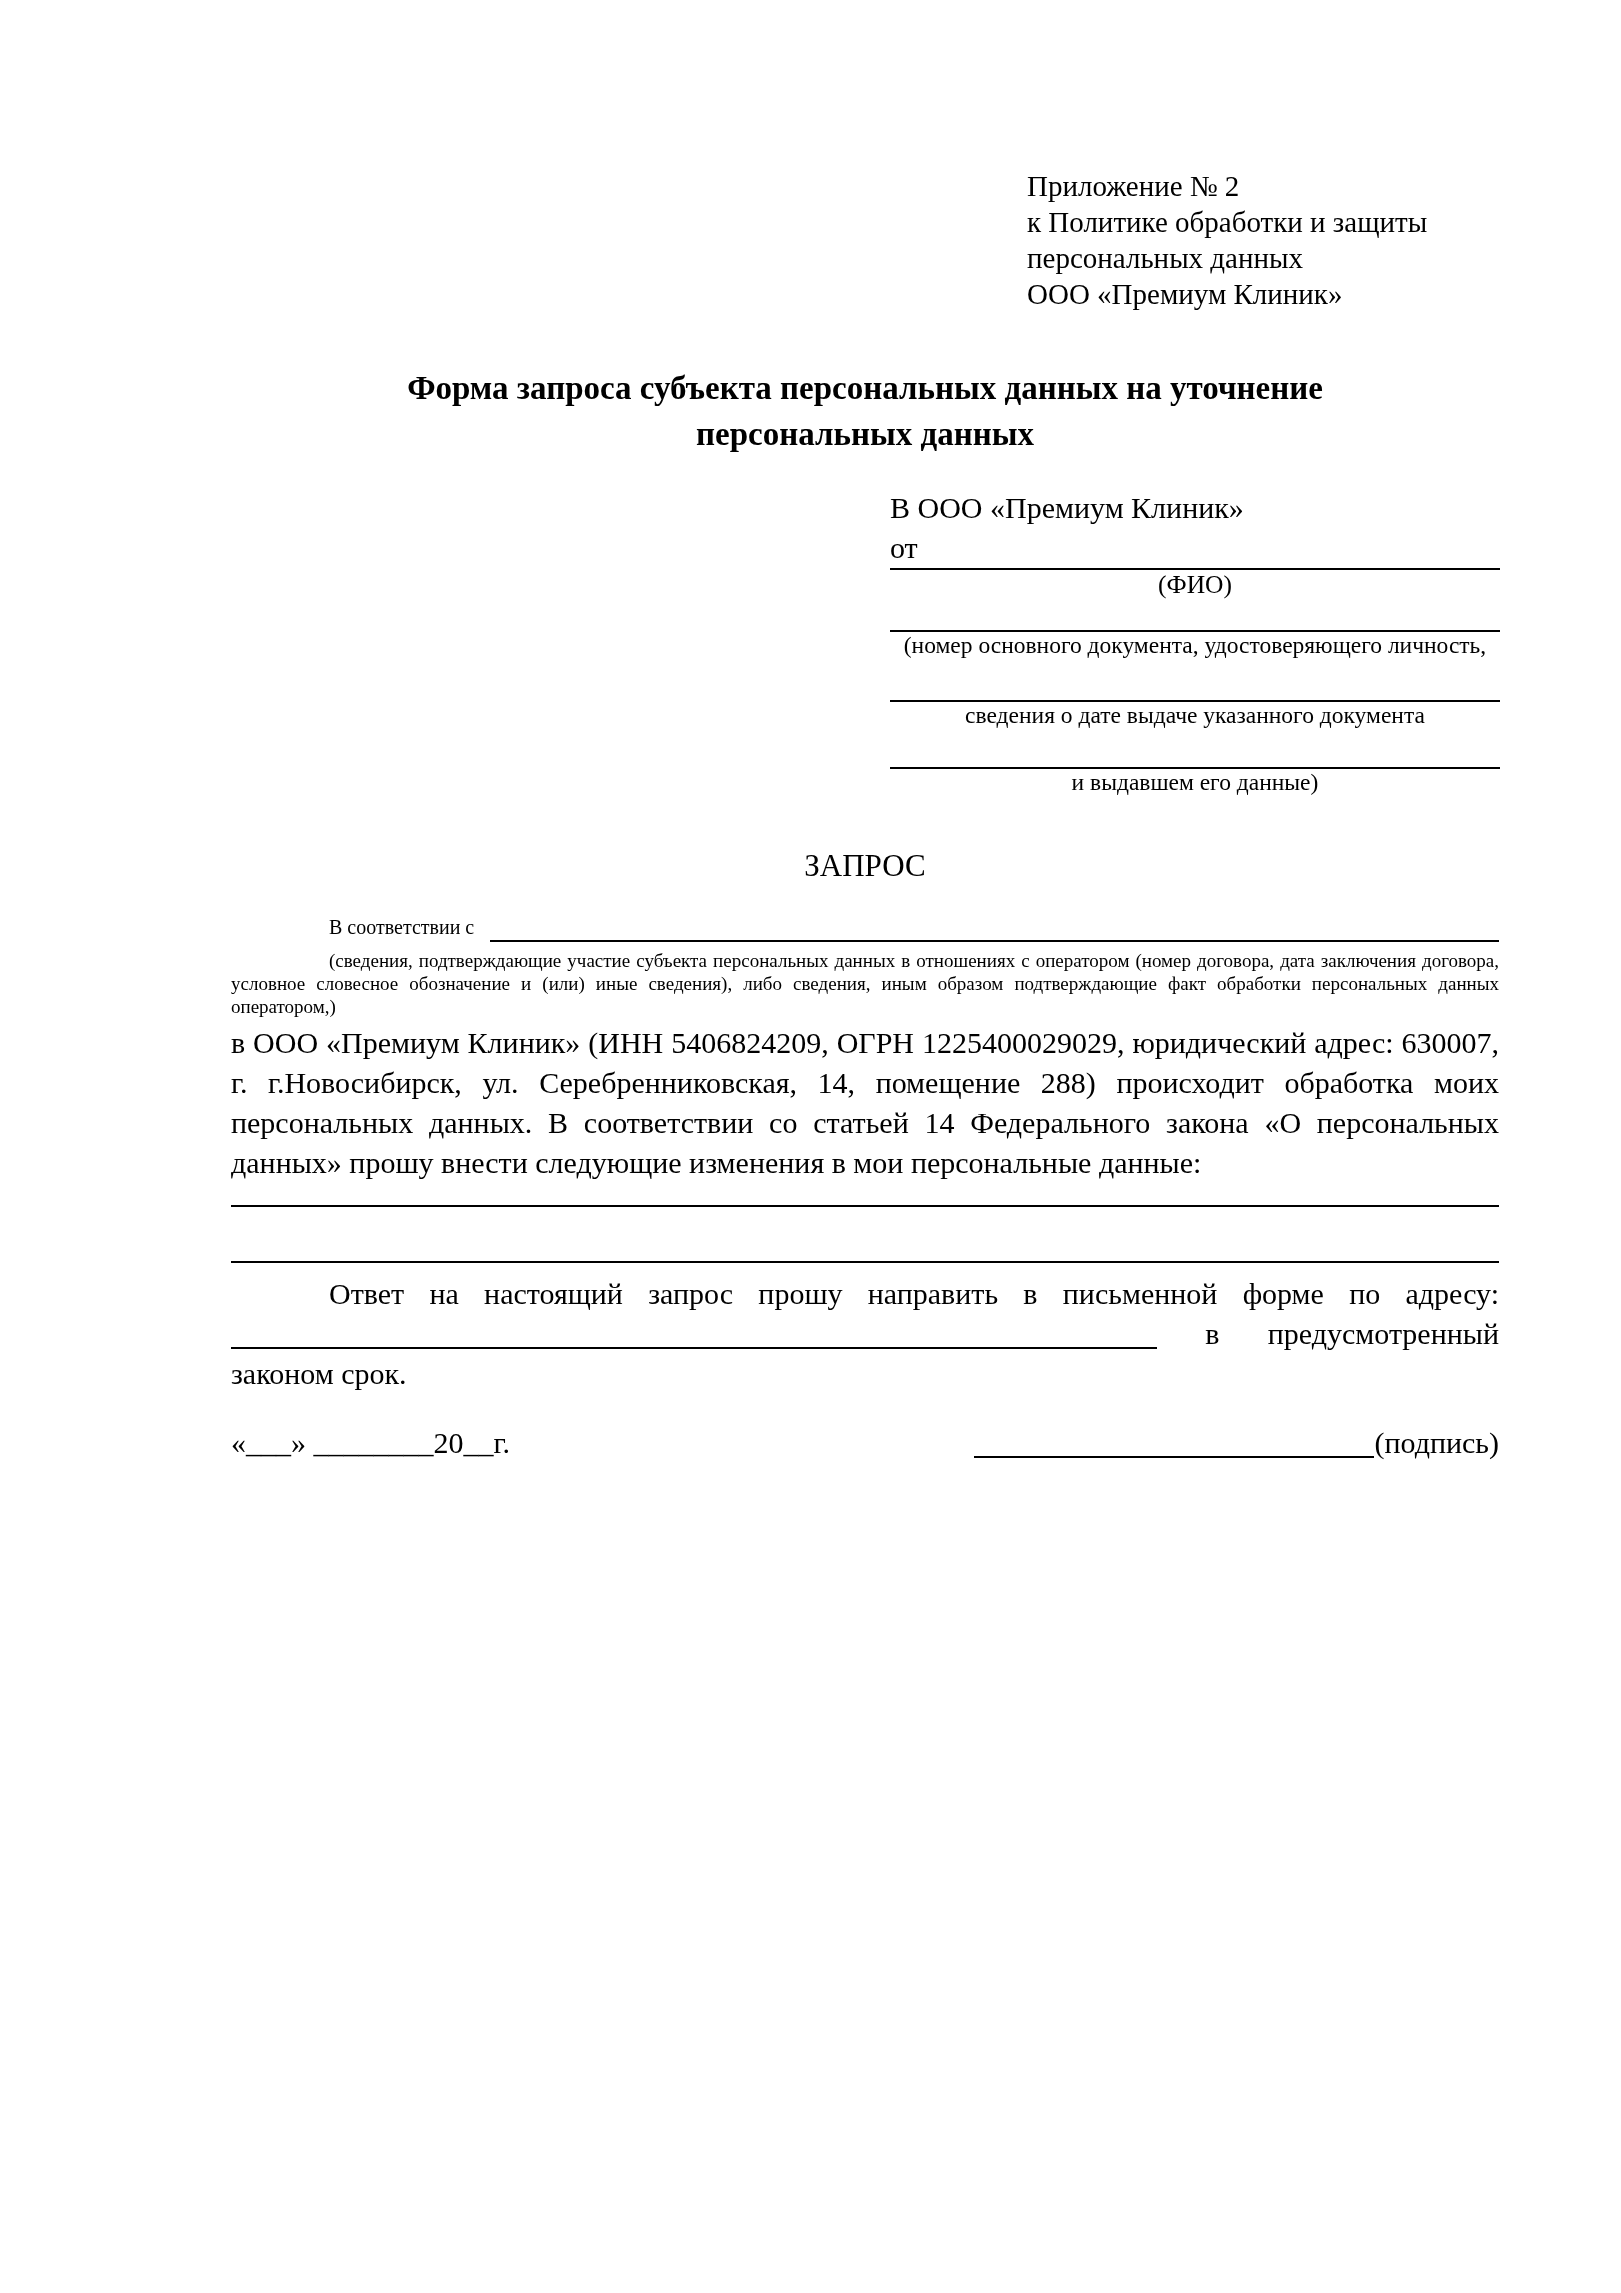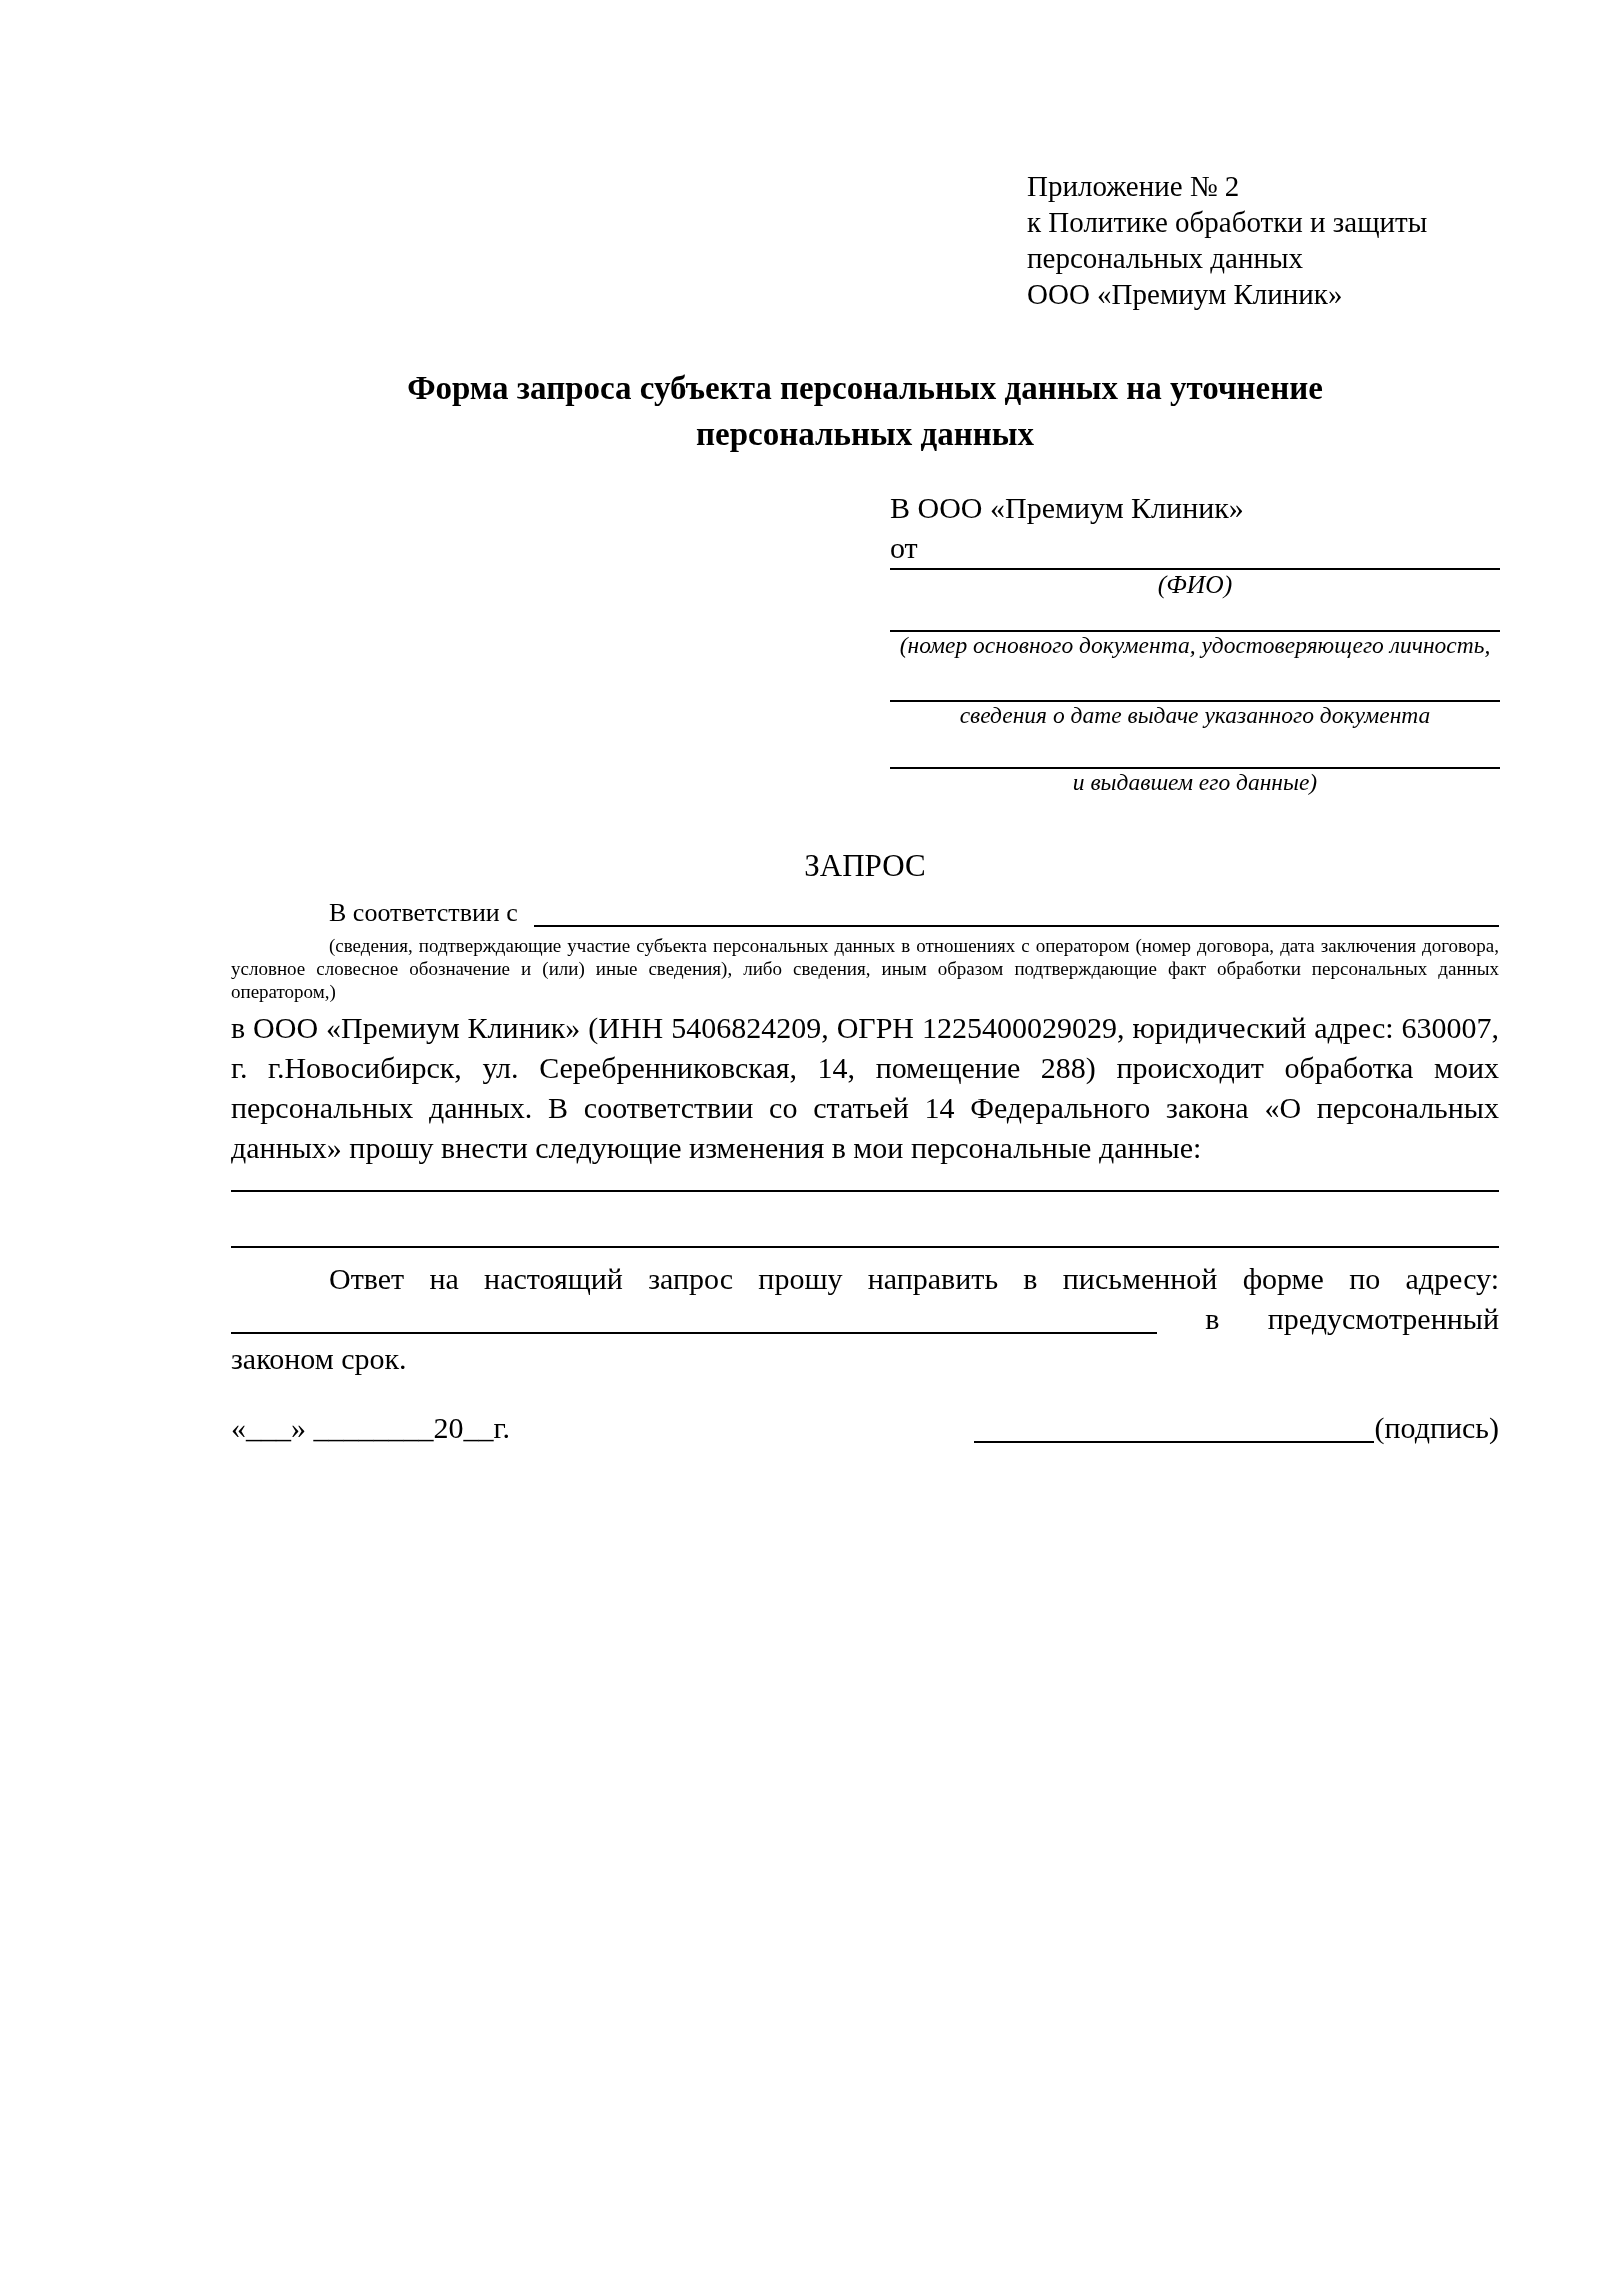--- a/index.html
+++ b/index.html
@@ -51,39 +51,38 @@
   }
   .addressee .from-line { line-height: 37px; }
   .blank-rule {
     border-bottom: 2.9px solid #000;
     height: 2px;
   }
   .field-caption {
     text-align: center;
     font-size: 23.5px;
     line-height: 27.4px;
-    font-style: italic;
   }
   .field-caption.fio { font-size: 25.5px; line-height: 29px; }
   .gap30 { margin-top: 29px; }
   .gap40 { margin-top: 39px; }
   .gap36 { margin-top: 35px; }
 
   
   .request-heading {
     margin-top: 51px;
     text-align: center;
     font-size: 31px;
     line-height: 37px;
   }
   .intro-line {
-    margin-top: 9px;
-    display: flex;
-    align-items: flex-end;
-    font-size: 26px;
+    margin-top: 24px;
+    display: flex;
+    align-items: flex-end;
+    font-size: 20px;
     line-height: 39px;
     gap: 6px;
   }
   .intro-line .prefix {
     margin-left: 98px;
     white-space: nowrap;
   }
   .fill-rule {
     flex: 1;
     border-bottom: 2.9px solid #000;

